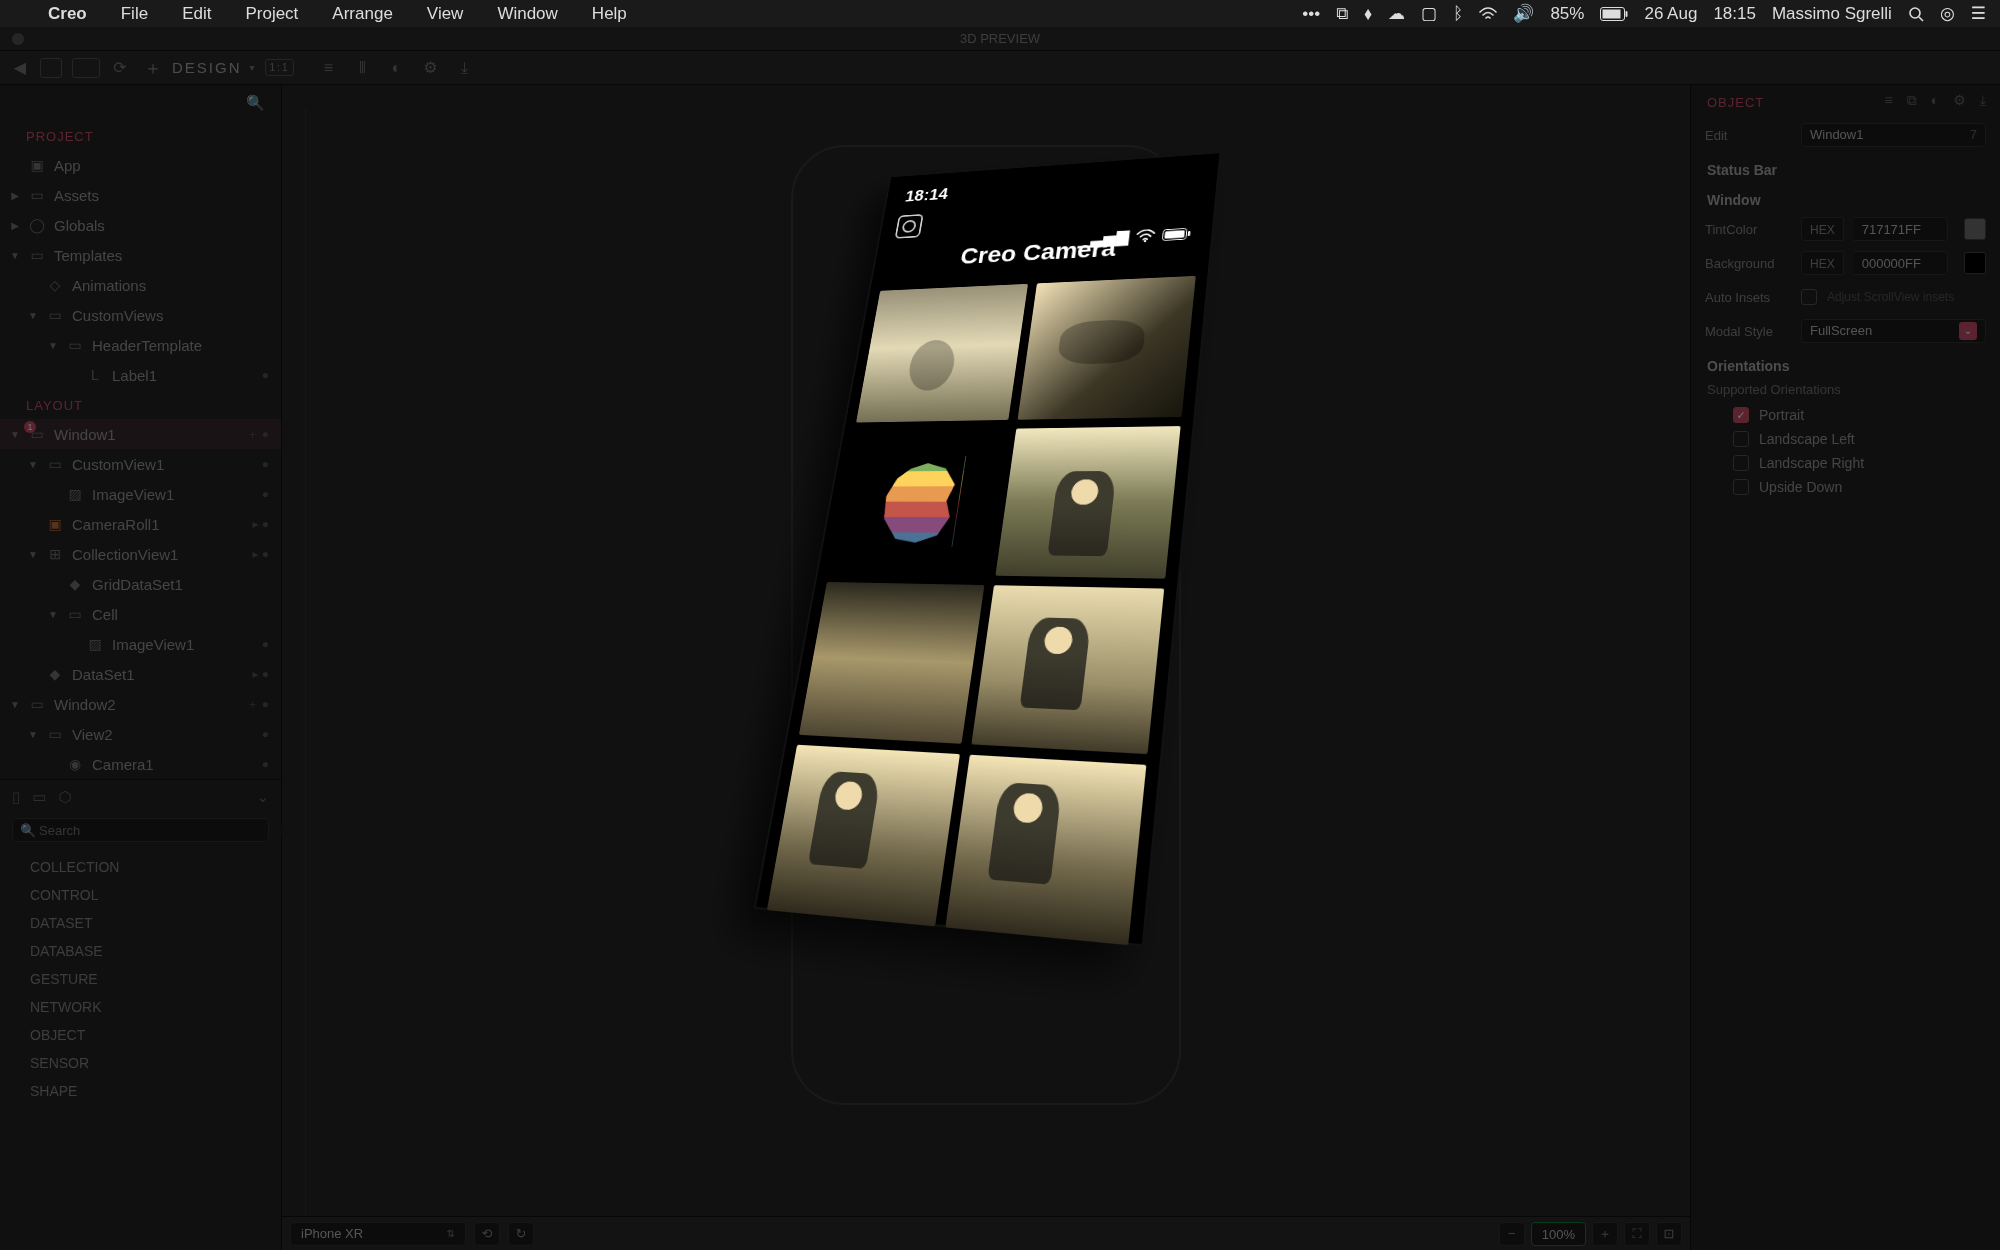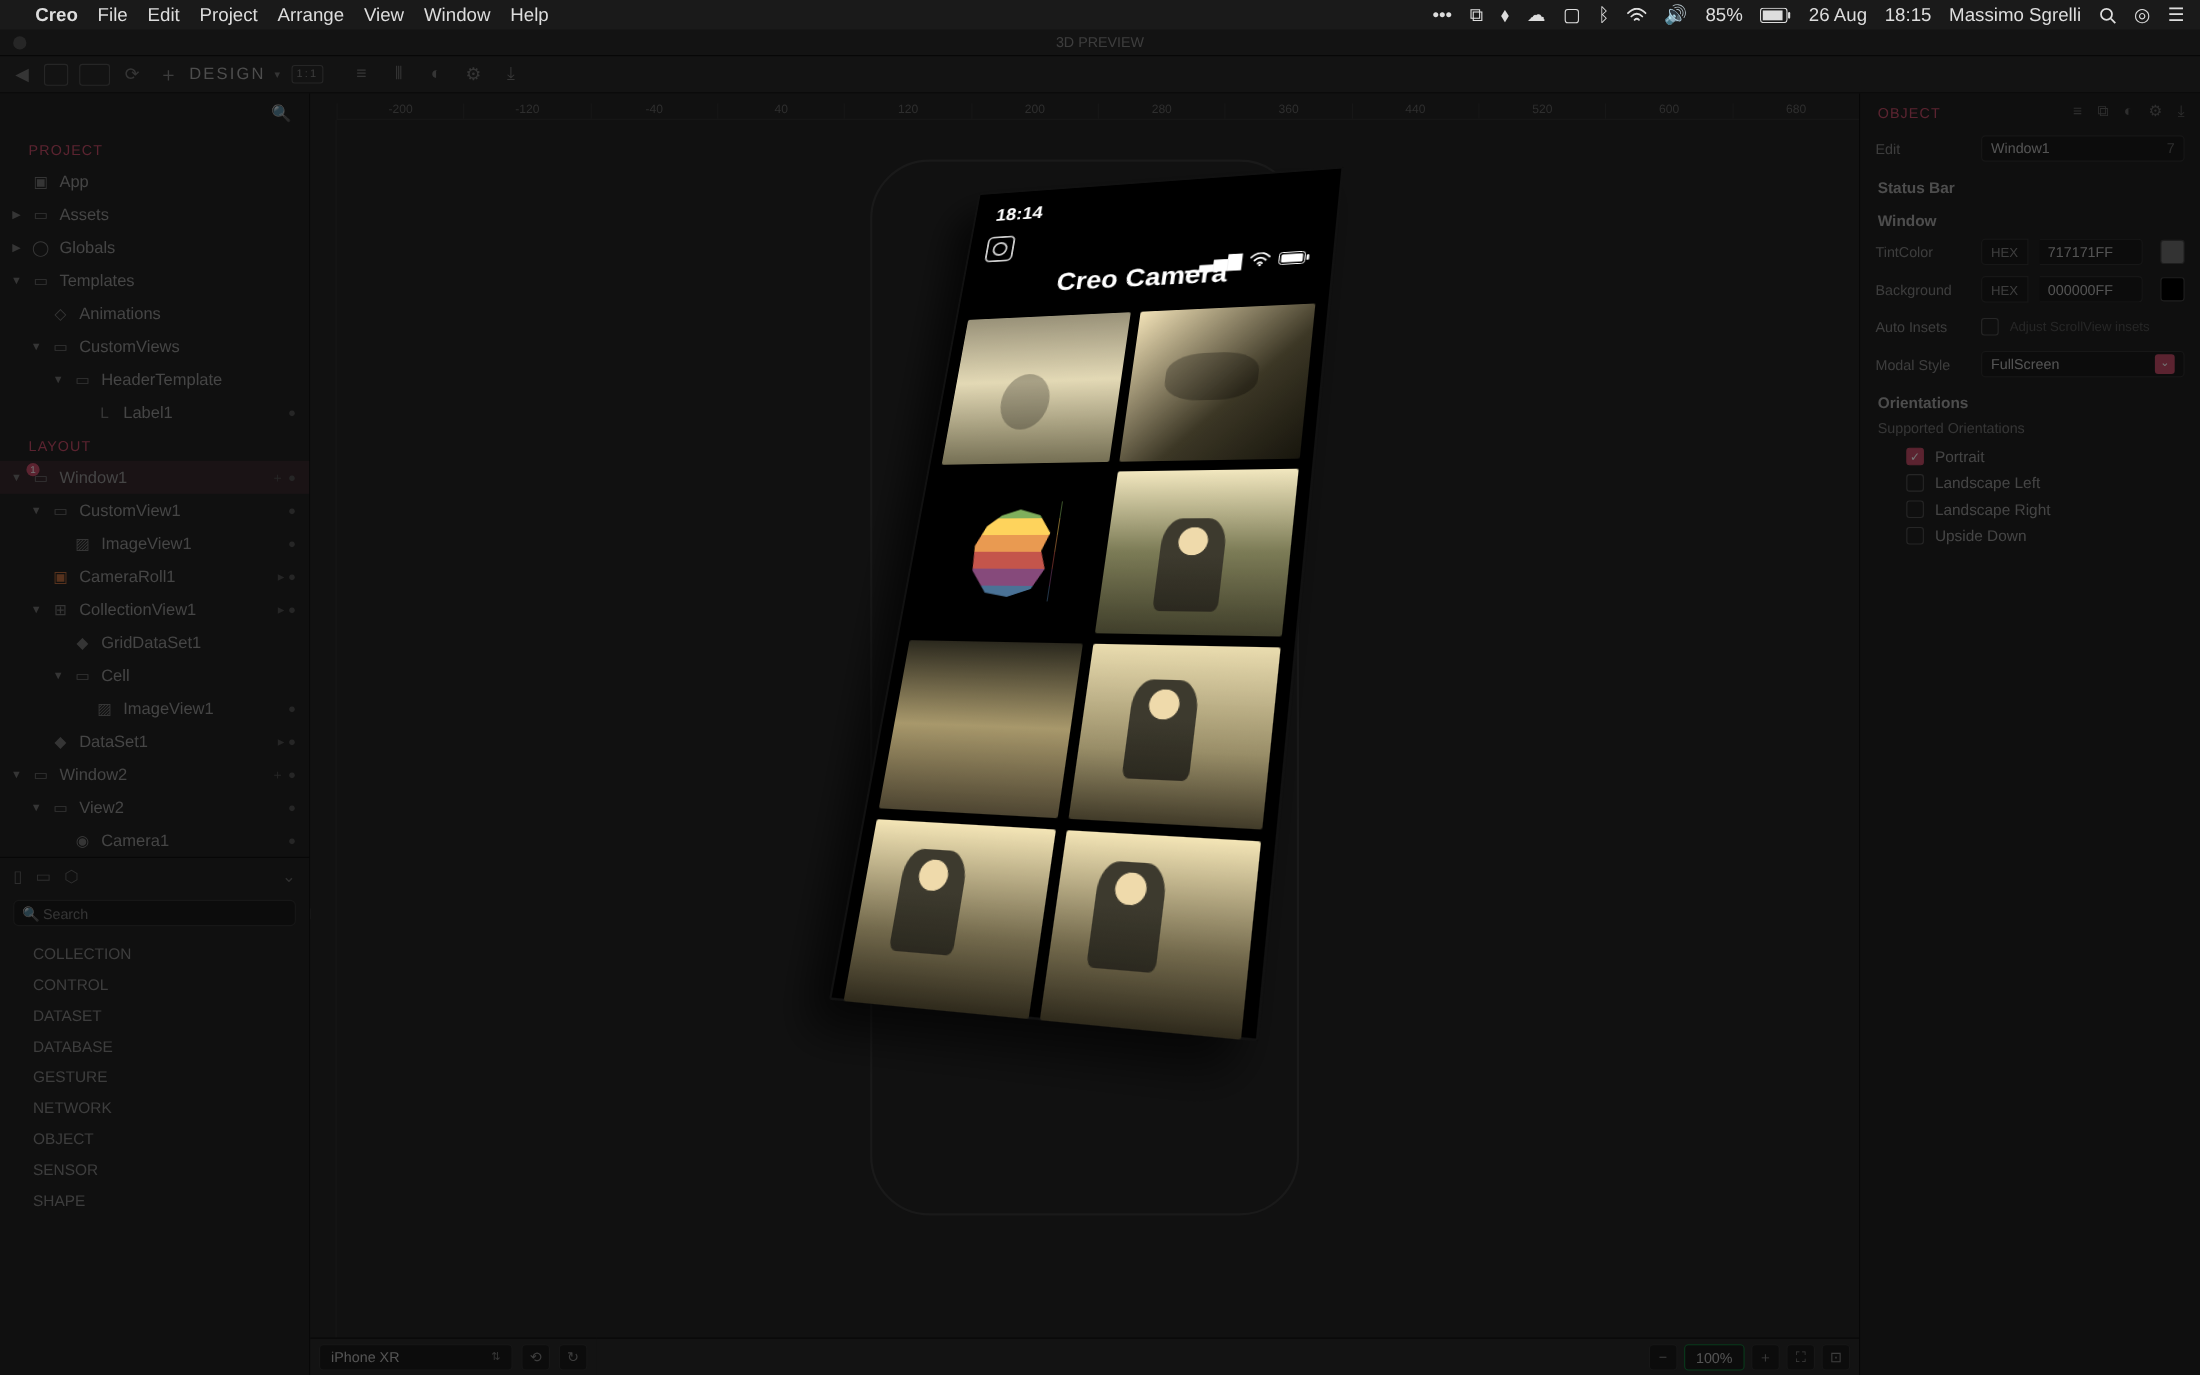--- a/index.html
+++ b/index.html
@@ -1,20 +1,20 @@
 <!DOCTYPE html>
 <html><head>
 <meta charset="utf-8">
 <style>
   * { margin: 0; padding: 0; box-sizing: border-box; font-family: -apple-system, BlinkMacSystemFont, "Segoe UI", sans-serif; font-weight: 400; }
   body { width: 2000px; height: 1250px; background: #1e1e1e; overflow: hidden; color: #aaa; position: relative; }
   .dim-overlay { position: absolute; inset: 0; background: rgba(0,0,0,0.55); z-index: 50; pointer-events: none; }
 
   
-  .menubar { position: absolute; top: 0; left: 0; right: 0; height: 27px; background: #1a1a1a; display: flex; align-items: center; padding: 0 14px; z-index: 100; font-size: 17px; color: #ddd; }
+  .menubar { position: absolute; top: 0; left: 0; right: 0; height: 27px; background: #1a1a1a; display: flex; align-items: center; padding: 0 14px; z-index: 100; font-size: 17px; color: #ddd; gap: 16px; }
   .menubar .apple { font-size: 19px; margin-right: 18px; }
   .menubar .app { font-weight: 700; margin-right: 18px; }
   .menubar .m { margin-right: 18px; cursor: default; }
   .menubar .right { margin-left: auto; display: flex; align-items: center; gap: 16px; }
   .menubar .right .ico { font-size: 17px; }
 
   
   .window { position: absolute; top: 27px; left: 0; right: 0; bottom: 0; background: #262626; }
 
   
@@ -335,34 +335,20 @@
       <div class="cat">DATABASE</div>
       <div class="cat">GESTURE</div>
       <div class="cat">NETWORK</div>
       <div class="cat">OBJECT</div>
       <div class="cat">SENSOR</div>
       <div class="cat">SHAPE</div>
     </div>
   </div>
 
   <div class="canvas">
-    <div class="ruler-h">
-      <span>-200</span>
-      <span>-120</span>
-      <span>-40</span>
-      <span>40</span>
-      <span>120</span>
-      <span>200</span>
-      <span>280</span>
-      <span>360</span>
-      <span>440</span>
-      <span>520</span>
-      <span>600</span>
-      <span>680</span>
-    </div>
     <div class="ruler-v"></div>
     <div class="phone-outline"></div>
   </div>
 
   <div class="inspector">
     <div class="tabs">
       <span>≡</span>
       <span>⧉</span>
       <span>◐</span>
       <span>⚙</span>

